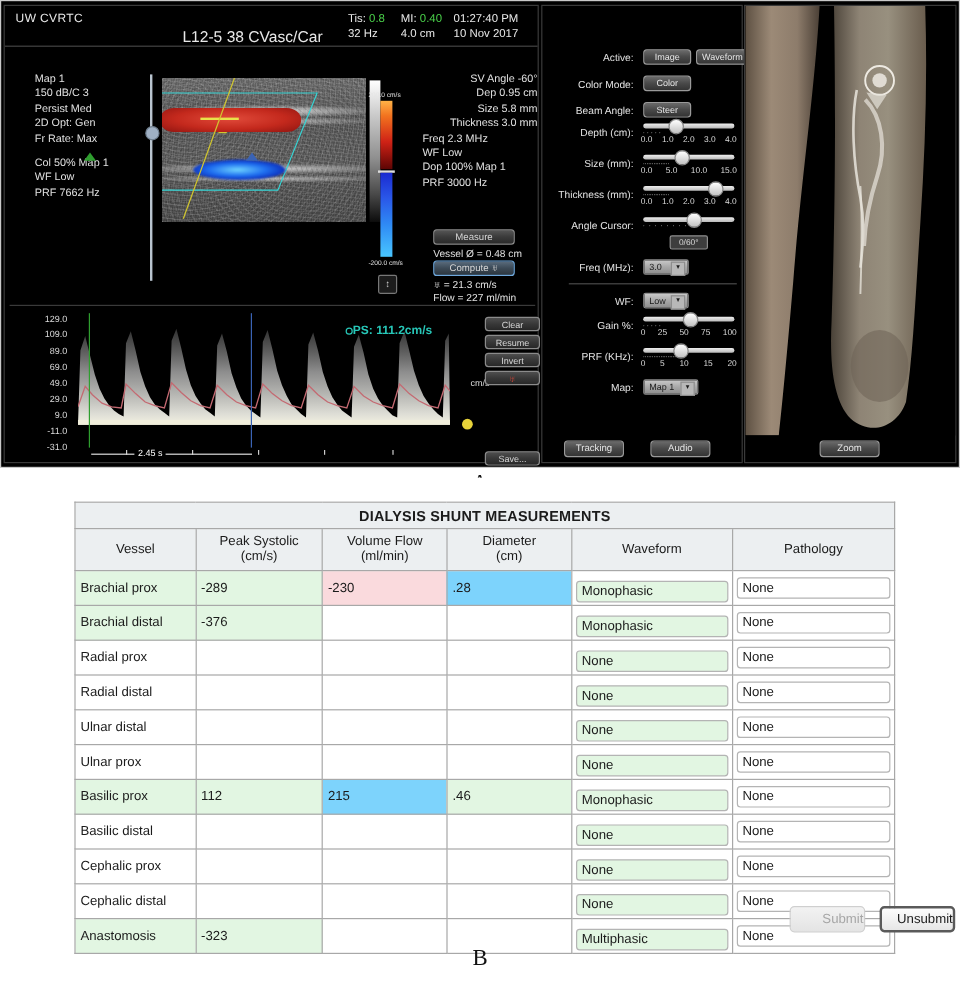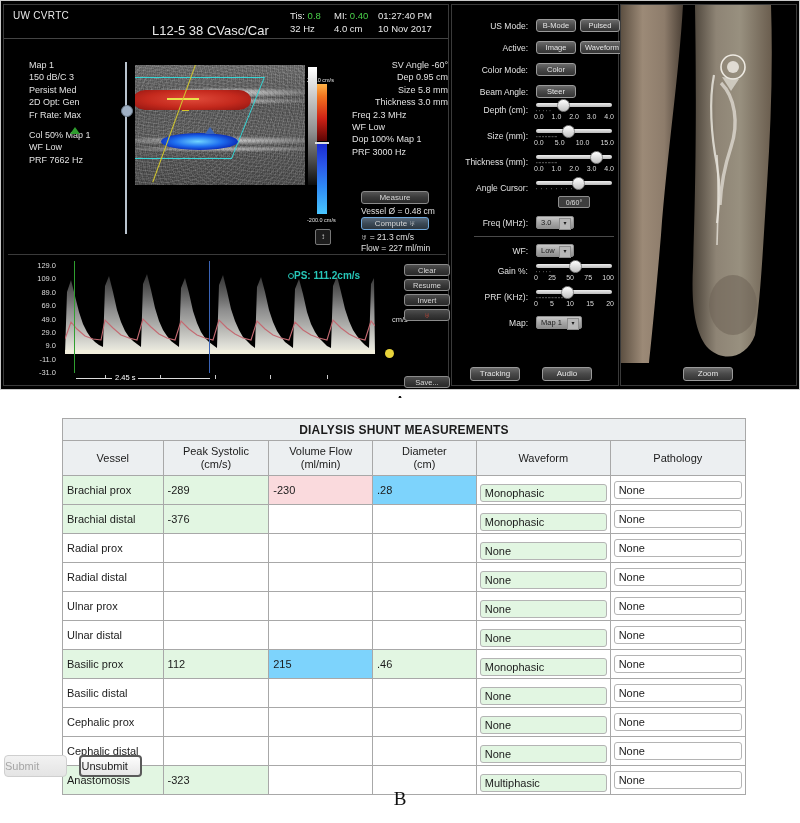--- a/index.html
+++ b/index.html
@@ -139,21 +139,21 @@
   tr.data-row{height:23.5px;}
   .cell{height:23.5px;}
   .cell .val{display:block;padding:0 4px;line-height:23px;height:23px;white-space:nowrap;overflow:hidden;}
   .c-green{background:#e2f6e2;}
   .c-pink{background:#fadadd;}
   .c-tan{background:#7dd3fc;}
   .c-white{background:#fff;}
   .field{display:block;margin:2px 3px;height:18px;line-height:17px;padding:0 4px;box-sizing:border-box;
     border:1px solid #b4b4b4;border-radius:3px;background:#fff;white-space:nowrap;overflow:hidden;}
   .field.green{background:#e2f6e2;margin-top:8px;}
-  .btn-row{position:absolute;left:0;top:357px;width:800px;text-align:left;}
+  .btn-row{position:absolute;left:0;top:357px;width:800px;text-align:right;}
   .form-btn{display:inline-block;box-sizing:border-box;min-width:63px;height:22px;line-height:20px;margin:0 4px;
     border:1px solid #a9a9a9;border-radius:4px;background:linear-gradient(180deg,#fdfdfd,#e6e6e6);font-size:11px;color:#1b1b1b;}
   .form-btn.disabled{color:#a6a6a6;background:linear-gradient(180deg,#f2f2f2,#e4e4e4);border-color:#cfcfcf;}
   .form-btn.focus{border:2px solid #5a5a5a;line-height:18px;}
 </style>
 </head>
 <body>
 
 <div id="panel-a">
   <div class="outer-border"></div>
@@ -288,25 +288,20 @@
     <div class="yellow-dot"></div>
     <div class="sp-btn b-clear">Clear</div>
     <div class="sp-btn b-resume">Resume</div>
     <div class="sp-btn b-invert">Invert</div>
     <div class="sp-btn b-red">♅</div>
     <div class="sp-btn b-save">Save...</div>
   </div>
 
   <div class="us-right">
 
-    <div class="ctrl-row" style="top:14px">
-      <div class="ctrl-label" style="top:2px">US Mode:</div>
-      <div class="ctrl-btn" style="left:84px;top:0;width:40px">B-Mode</div>
-      <div class="ctrl-btn" style="left:128px;top:0;width:40px">Pulsed</div>
-    </div>
 
     <div class="ctrl-row" style="top:36px">
       <div class="ctrl-label" style="top:2px">Active:</div>
       <div class="ctrl-btn" style="left:84px;top:0;width:40px">Image</div>
       <div class="ctrl-btn" style="left:128px;top:0;width:44px">Waveform</div>
     </div>
 
     <div class="ctrl-row" style="top:58px">
       <div class="ctrl-label" style="top:2px">Color Mode:</div>
       <div class="ctrl-btn" style="left:84px;top:0;width:40px">Color</div>
@@ -555,41 +550,41 @@
             </td>
             <td class="cell c-white">
               <span class="field green">None</span>
             </td>
             <td class="cell c-white">
               <span class="field">None</span>
             </td>
           </tr>
           <tr class="data-row">
             <td class="cell c-white">
+              <span class="val">Ulnar distal</span>
+            </td>
+            <td class="cell c-white">
+              <span class="val"></span>
+            </td>
+            <td class="cell c-white">
+              <span class="val"></span>
+            </td>
+            <td class="cell c-white">
+              <span class="val"></span>
+            </td>
+            <td class="cell c-white">
+              <span class="field green">None</span>
+            </td>
+            <td class="cell c-white">
+              <span class="field">None</span>
+            </td>
+          </tr>
+          <tr class="data-row">
+            <td class="cell c-white">
               <span class="val">Ulnar prox</span>
-            </td>
-            <td class="cell c-white">
-              <span class="val"></span>
-            </td>
-            <td class="cell c-white">
-              <span class="val"></span>
-            </td>
-            <td class="cell c-white">
-              <span class="val"></span>
-            </td>
-            <td class="cell c-white">
-              <span class="field green">None</span>
-            </td>
-            <td class="cell c-white">
-              <span class="field">None</span>
-            </td>
-          </tr>
-          <tr class="data-row">
-            <td class="cell c-white">
-              <span class="val">Ulnar distal</span>
             </td>
             <td class="cell c-white">
               <span class="val"></span>
             </td>
             <td class="cell c-white">
               <span class="val"></span>
             </td>
             <td class="cell c-white">
               <span class="val"></span>
             </td>

